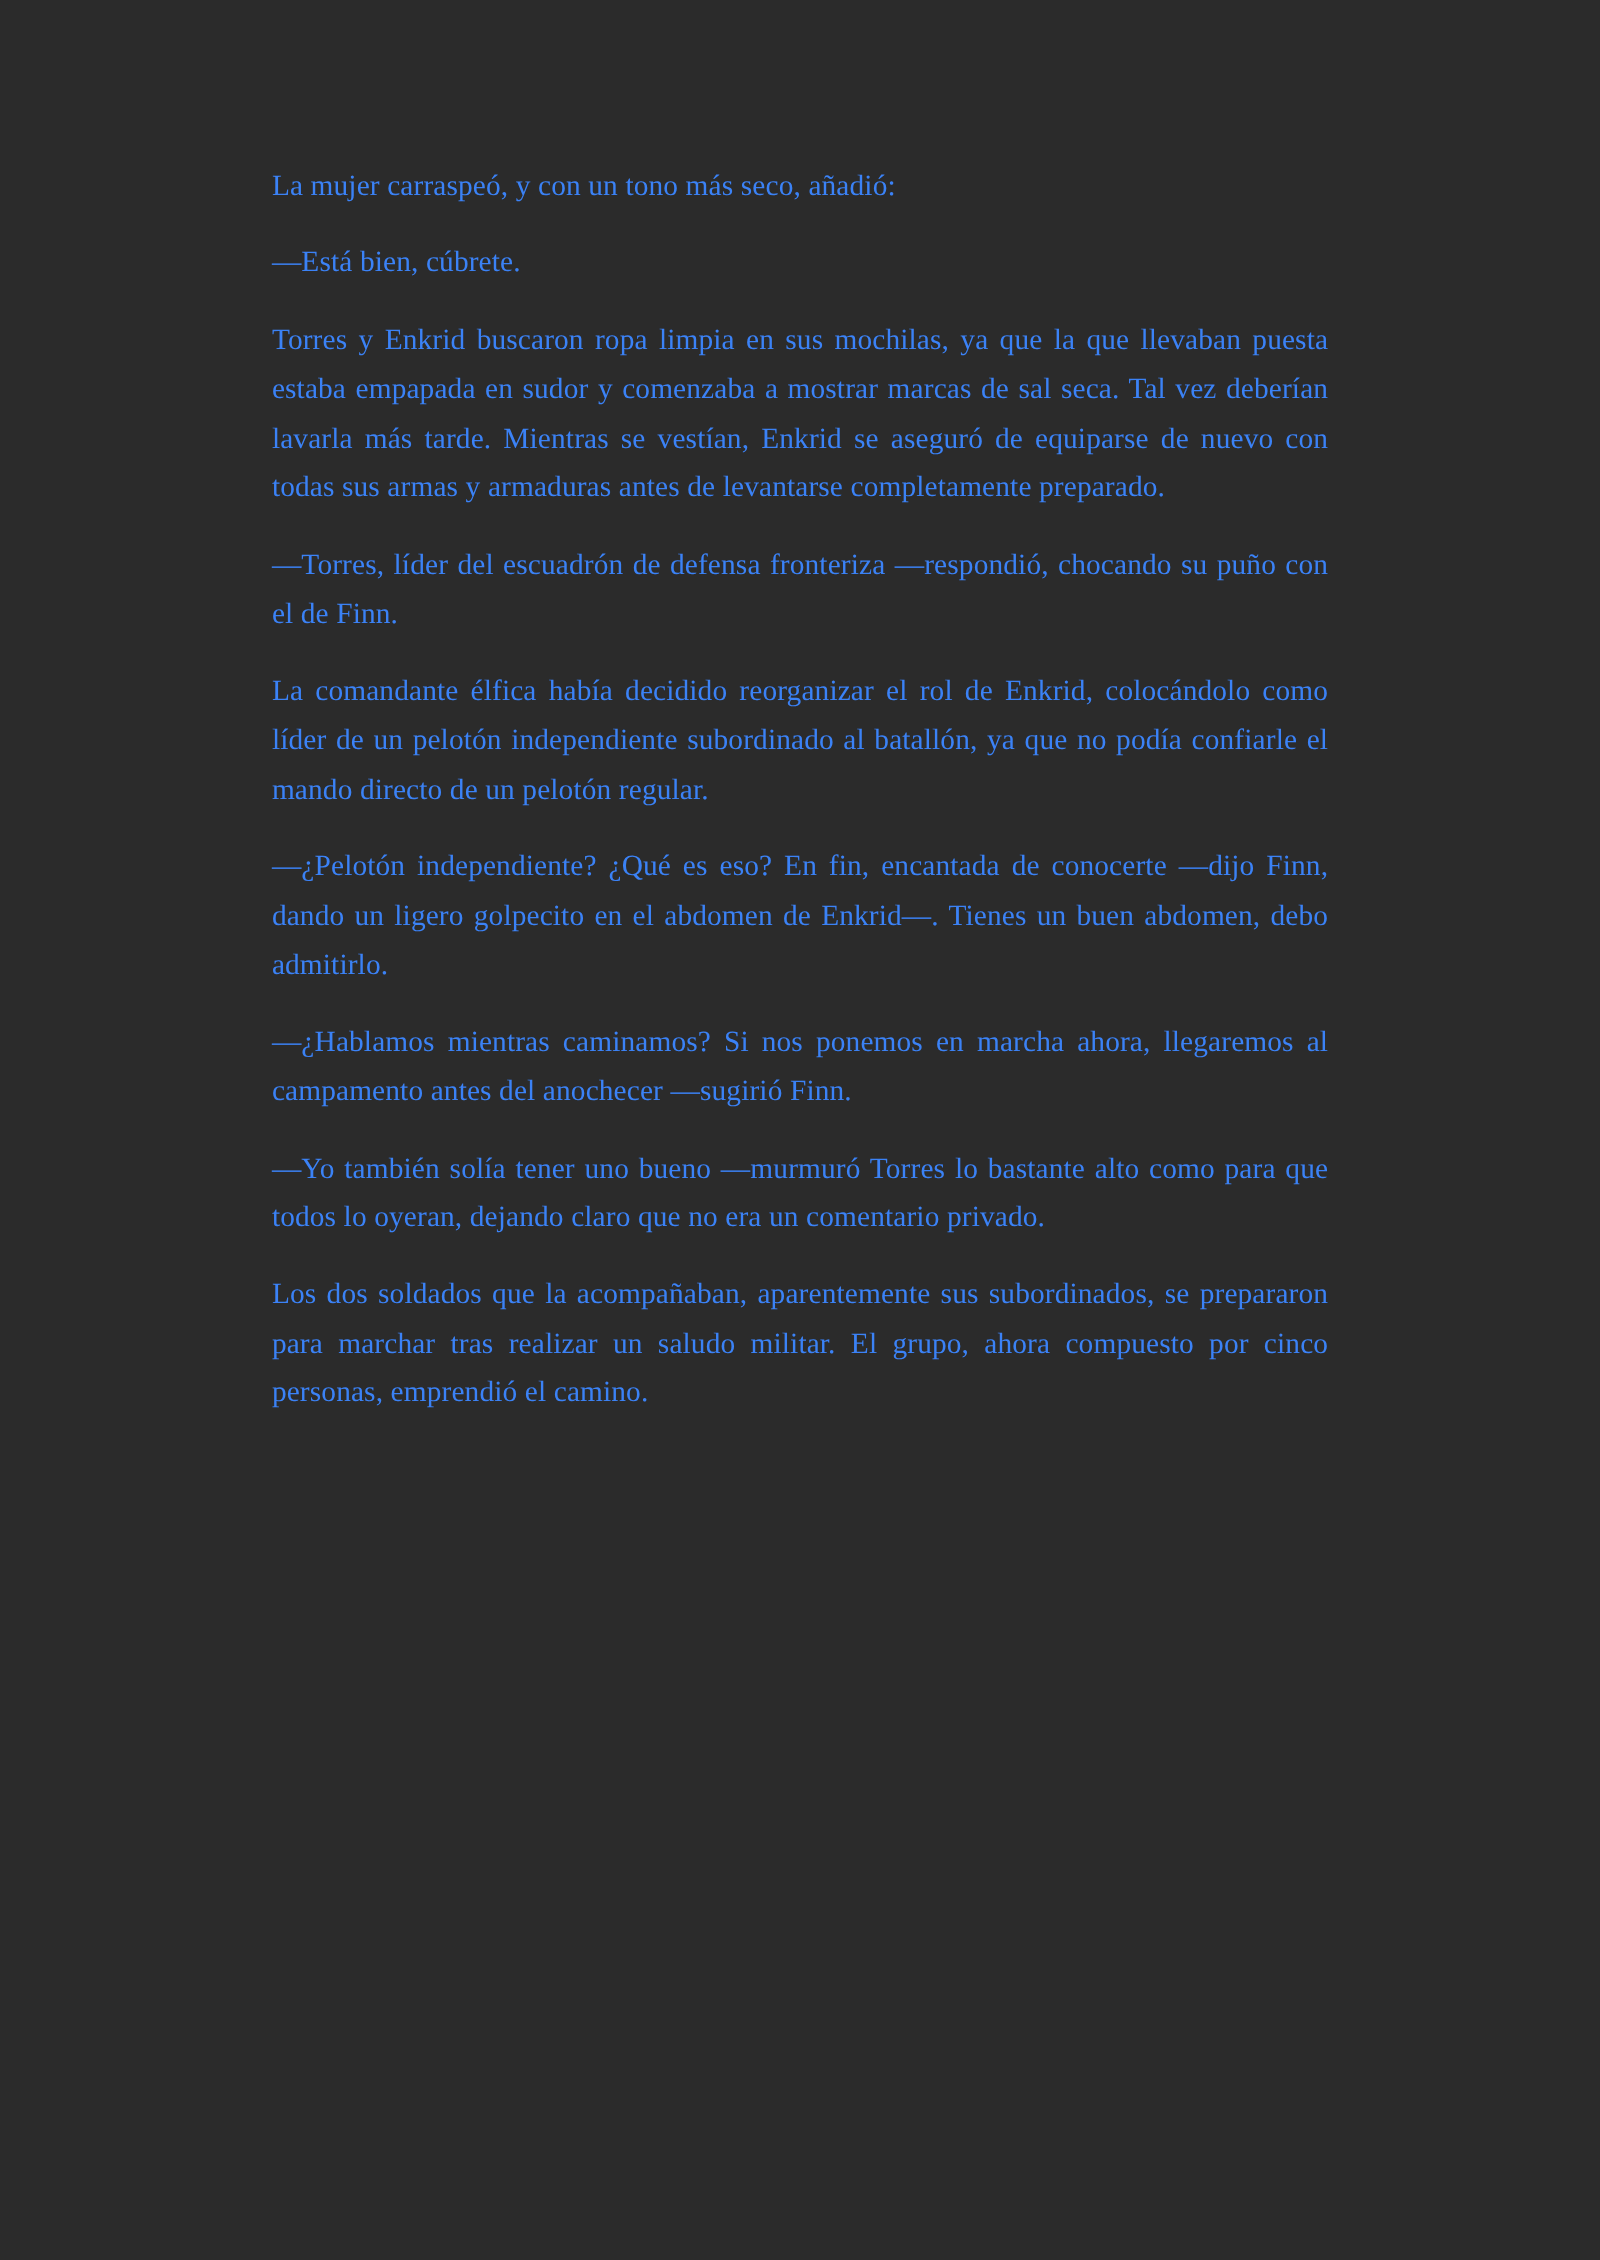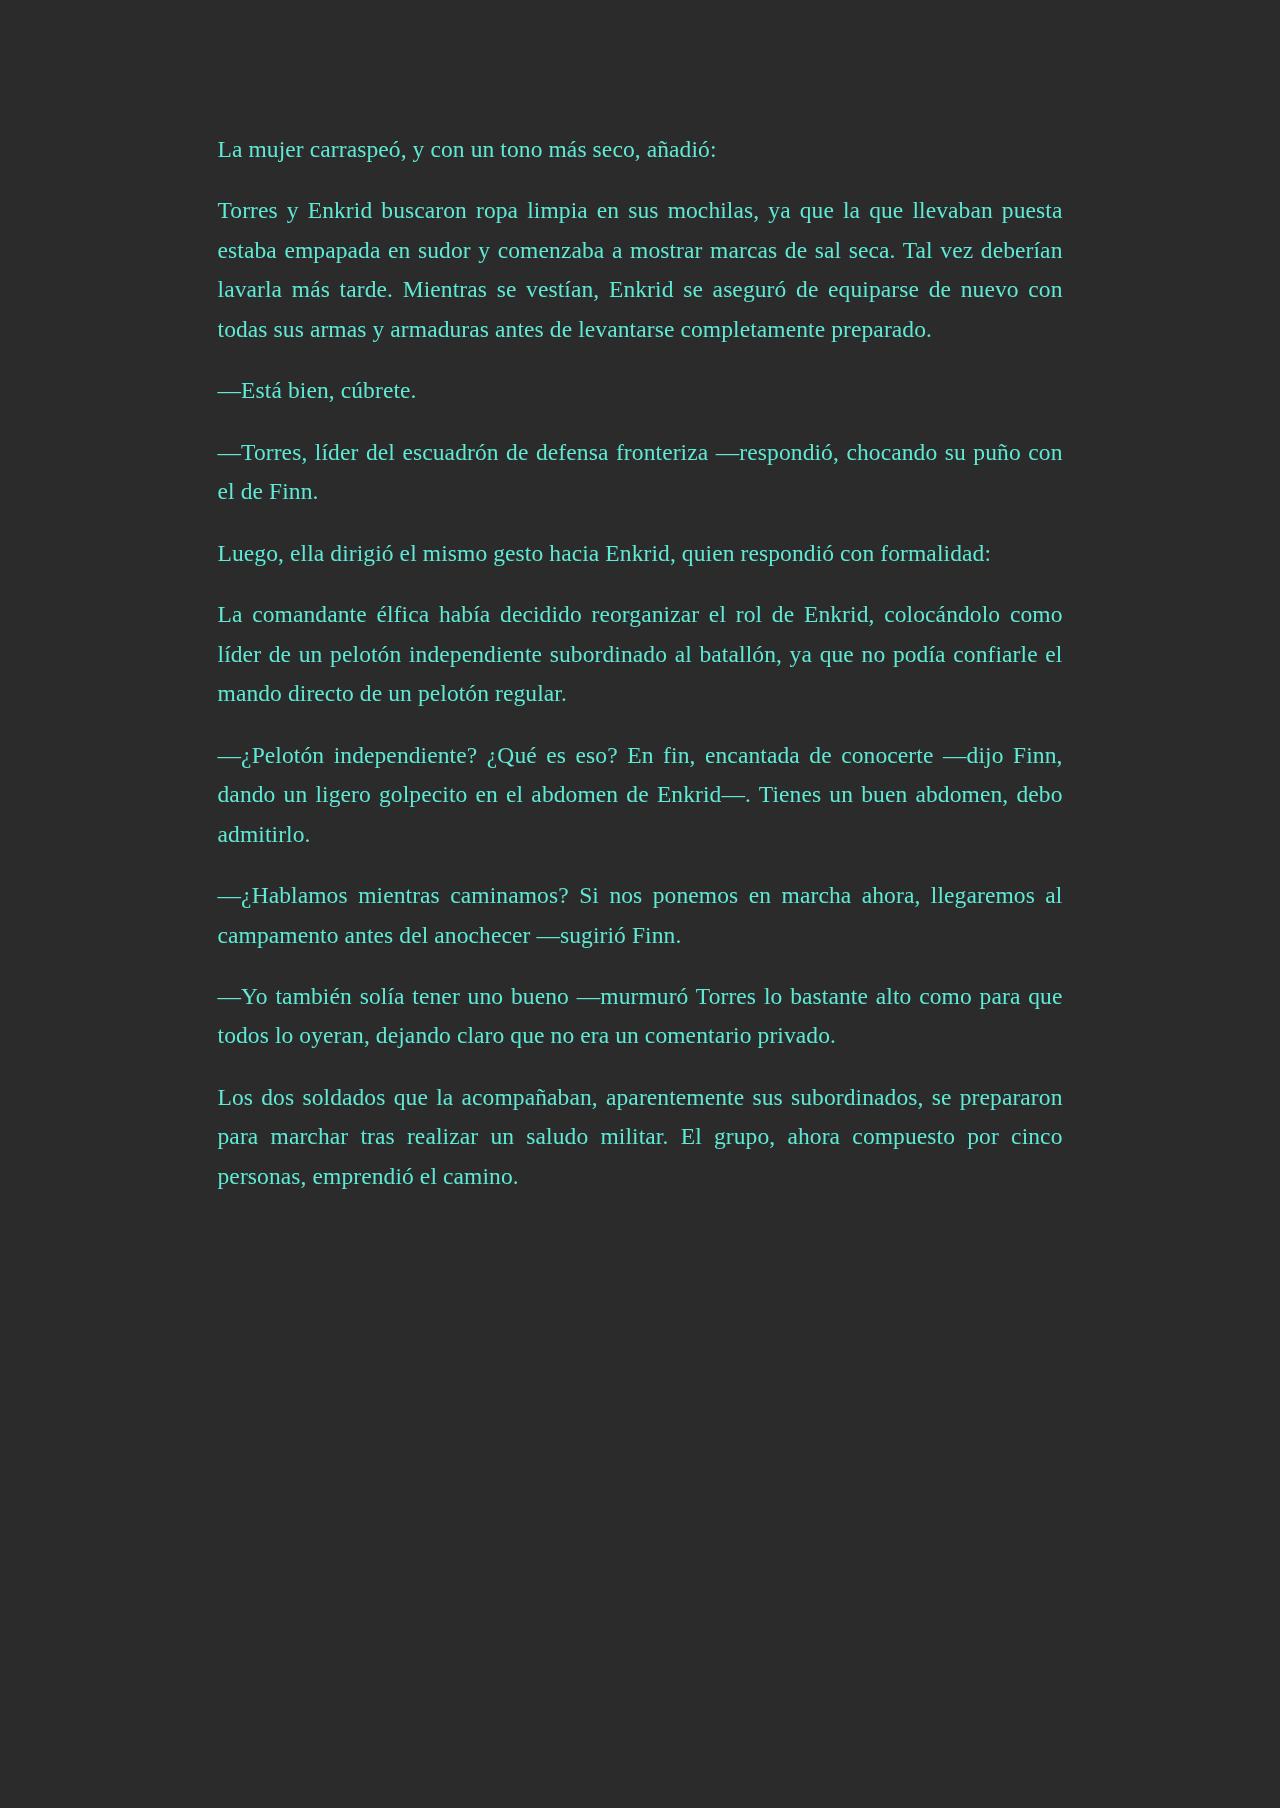--- a/index.html
+++ b/index.html
@@ -23,36 +23,35 @@
   .content {
     width: 845px;
     margin: 0 auto;
   }
   p.para {
     margin: 0 0 22px 0;
     font-size: 23.5px;
     line-height: 1.68;
     text-align: justify;
     text-justify: inter-word;
-    color: #5eead4;
+    color: #3b82f6;
     letter-spacing: 0.1px;
   }
   p.para:last-child {
     margin-bottom: 3px;
   }
 </style>
 </head>
 <body>
 
 <div class="page">
   <div class="content">
     <p class="para">La mujer carraspeó, y con un tono más seco, añadió:</p>
+    <p class="para">—Está bien, cúbrete.</p>
     <p class="para">Torres y Enkrid buscaron ropa limpia en sus mochilas, ya que la que llevaban puesta estaba empapada en sudor y comenzaba a mostrar marcas de sal seca. Tal vez deberían lavarla más tarde. Mientras se vestían, Enkrid se aseguró de equiparse de nuevo con todas sus armas y armaduras antes de levantarse completamente preparado.</p>
-    <p class="para">—Está bien, cúbrete.</p>
     <p class="para">—Torres, líder del escuadrón de defensa fronteriza —respondió, chocando su puño con el de Finn.</p>
-    <p class="para">Luego, ella dirigió el mismo gesto hacia Enkrid, quien respondió con formalidad:</p>
     <p class="para">La comandante élfica había decidido reorganizar el rol de Enkrid, colocándolo como líder de un pelotón independiente subordinado al batallón, ya que no podía confiarle el mando directo de un pelotón regular.</p>
     <p class="para">—¿Pelotón independiente? ¿Qué es eso? En fin, encantada de conocerte —dijo Finn, dando un ligero golpecito en el abdomen de Enkrid—. Tienes un buen abdomen, debo admitirlo.</p>
     <p class="para">—¿Hablamos mientras caminamos? Si nos ponemos en marcha ahora, llegaremos al campamento antes del anochecer —sugirió Finn.</p>
     <p class="para">—Yo también solía tener uno bueno —murmuró Torres lo bastante alto como para que todos lo oyeran, dejando claro que no era un comentario privado.</p>
     <p class="para">Los dos soldados que la acompañaban, aparentemente sus subordinados, se prepararon para marchar tras realizar un saludo militar. El grupo, ahora compuesto por cinco personas, emprendió el camino.</p>
   </div>
 </div>
 
 </body></html>

